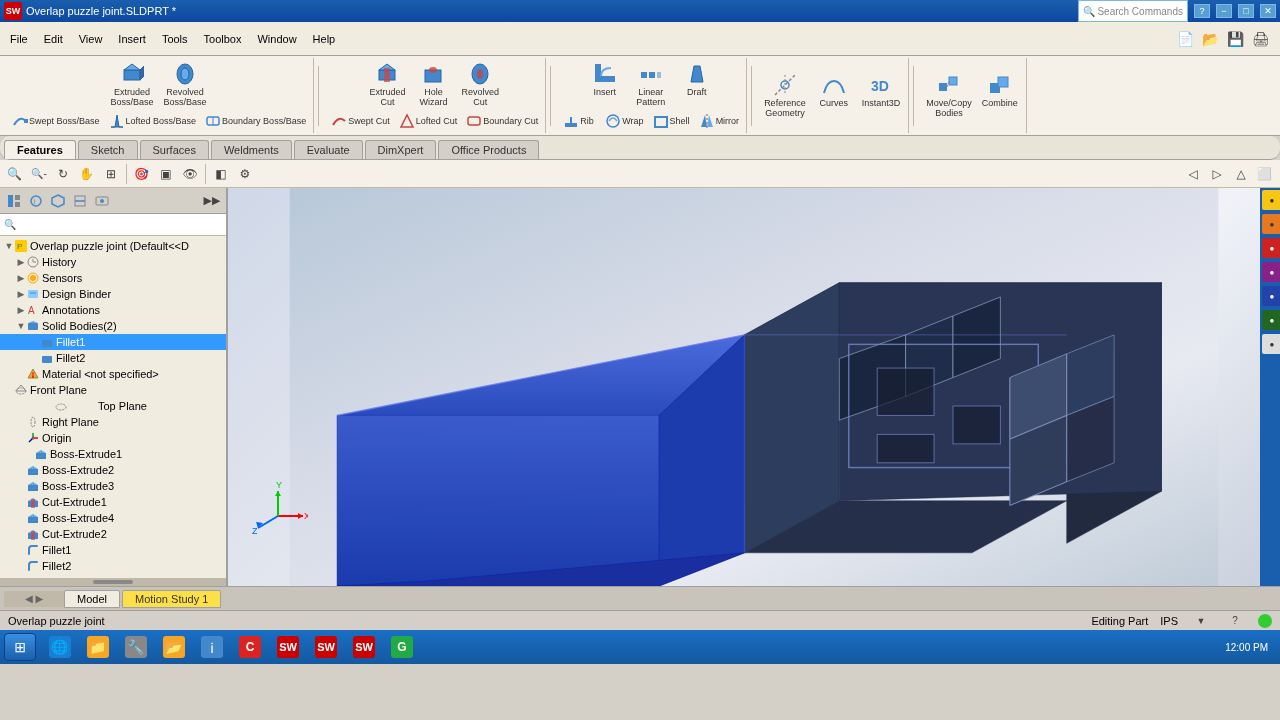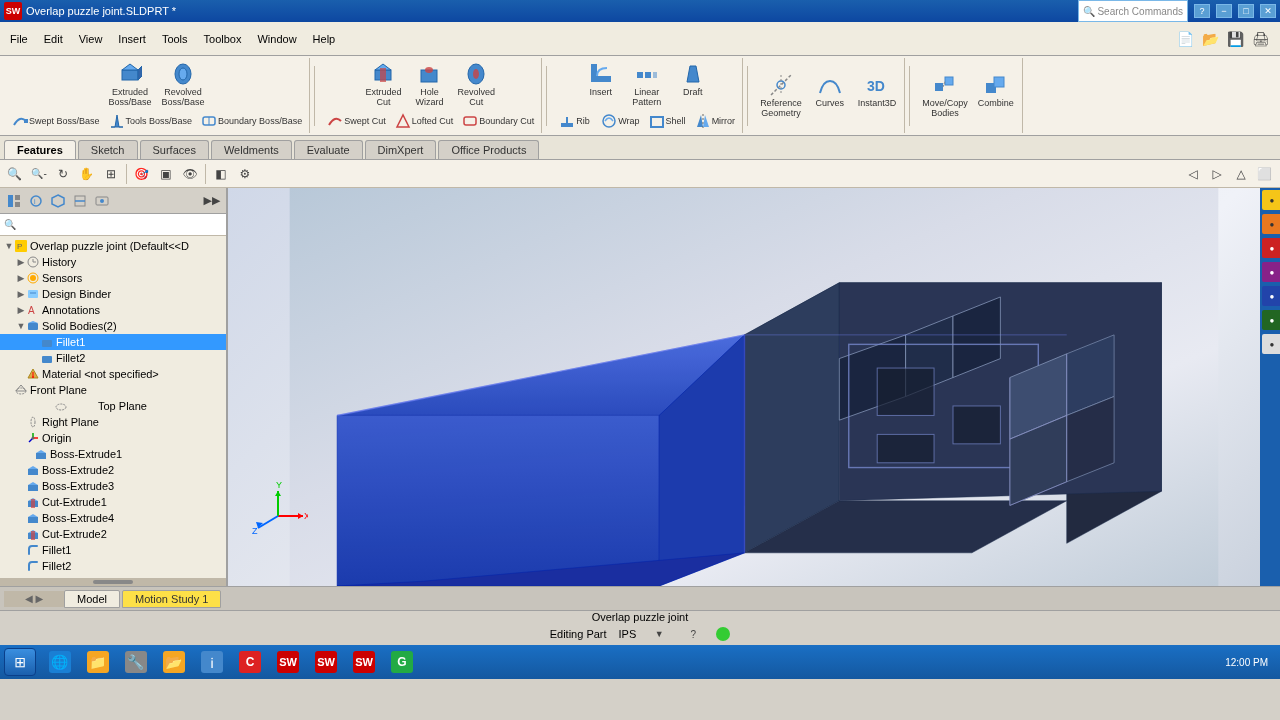--- a/index.html
+++ b/index.html
@@ -109,20 +109,21 @@
     }
 
     
     #tabbar {
       height: 24px;
       background: #e8e4d8;
       display: flex;
       align-items: flex-end;
       padding: 0 4px;
       border-bottom: 1px solid #a0a0a0;
+      border-radius: 10px;
     }
     .tab {
       padding: 3px 12px;
       cursor: pointer;
       font-size: 11px;
       color: #333;
       border: 1px solid #a0a0a0;
       border-bottom: none;
       background: #d4d0c8;
       margin-right: 2px;
@@ -231,30 +232,29 @@
 
     
     #model-svg {
       position: absolute;
       top: 0; left: 0;
       width: 100%; height: 100%;
     }
 
     
     #statusbar {
-      height: 35px;
+      height: 20px;
       background: #d4d0c8;
       border-top: 1px solid #a0a0a0;
       display: flex;
       align-items: center;
-      padding: 0 0;
+      padding: 0 8px;
       font-size: 11px;
       color: #000;
       justify-content: space-between;
-      flex-direction: column;
     }
     #statusbar-left { display: flex; align-items: center; gap: 4px; }
     #statusbar-right { display: flex; align-items: center; gap: 12px; }
 
     
     #bottom-tabs {
       height: 24px;
       background: #c8c4bc;
       display: flex;
       align-items: center;
@@ -437,21 +437,21 @@
             </svg>
         </div>
         <span>Swept Boss/Base</span>
       </div>
       <div class="toolbar-small-btn">
         <div class="toolbar-small-icon">
           <svg width="16" height="16" viewBox="0 0 16 16">
               <polygon points="2,14 6,14 8,2 10,14 14,14" fill="#4488cc" stroke="#2266aa" stroke-width="1"></polygon>
             </svg>
         </div>
-        <span>Tools Boss/Base</span>
+        <span>Lofted Boss/Base</span>
       </div>
       <div class="toolbar-small-btn">
         <div class="toolbar-small-icon">
           <svg width="16" height="16" viewBox="0 0 16 16">
               <rect x="2" y="4" width="12" height="8" fill="none" stroke="#4488cc" stroke-width="1.5" rx="2"></rect>
               <line x1="8" y1="4" x2="8" y2="12" stroke="#4488cc" stroke-width="1"></line>
             </svg>
         </div>
         <span>Boundary Boss/Base</span>
       </div>

